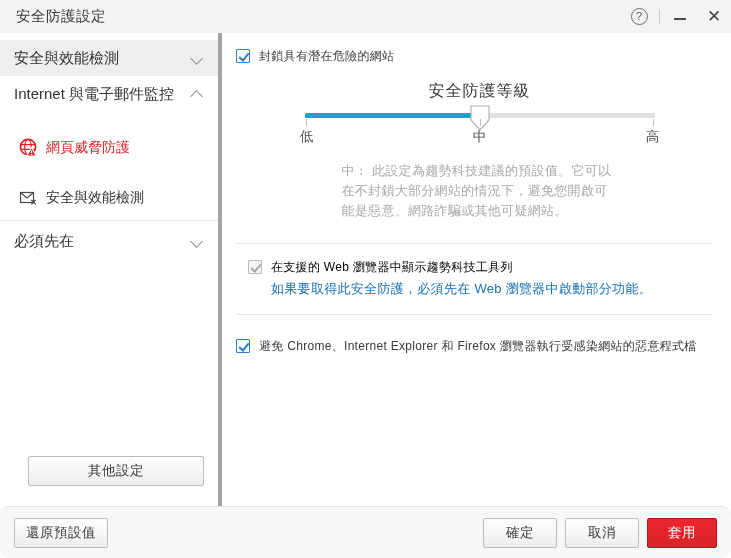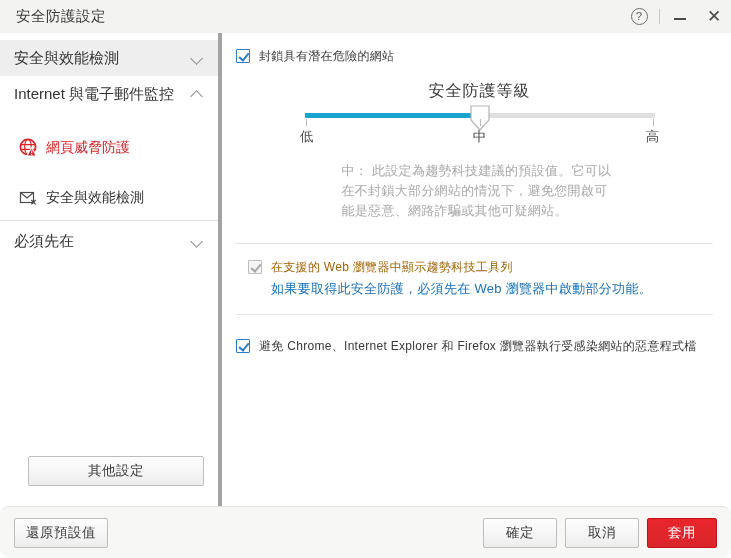--- a/index.html
+++ b/index.html
@@ -197,21 +197,21 @@
   .cbox.disabled.checked::after {
     border-right-color: #a8a8a8;
     border-bottom-color: #a8a8a8;
   }
   .check-label {
     font-size: 12px;
     color: #3a3a3a;
     line-height: 18px;
     letter-spacing: 0.3px;
   }
-  .check-label.disabled { color: #a16207; }
+  .check-label.disabled { color: #000000; }
 
   
   .slider-block {
     margin-top: 16px;
     padding-left: 10px;
   }
   .slider-title {
     font-size: 16px;
     color: #3a3a3a;
     text-align: center;

